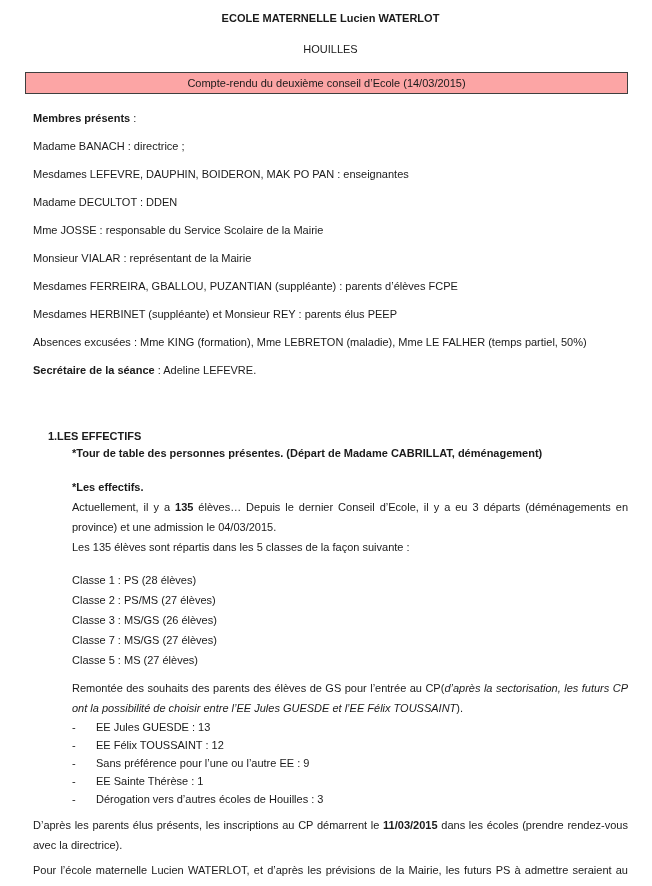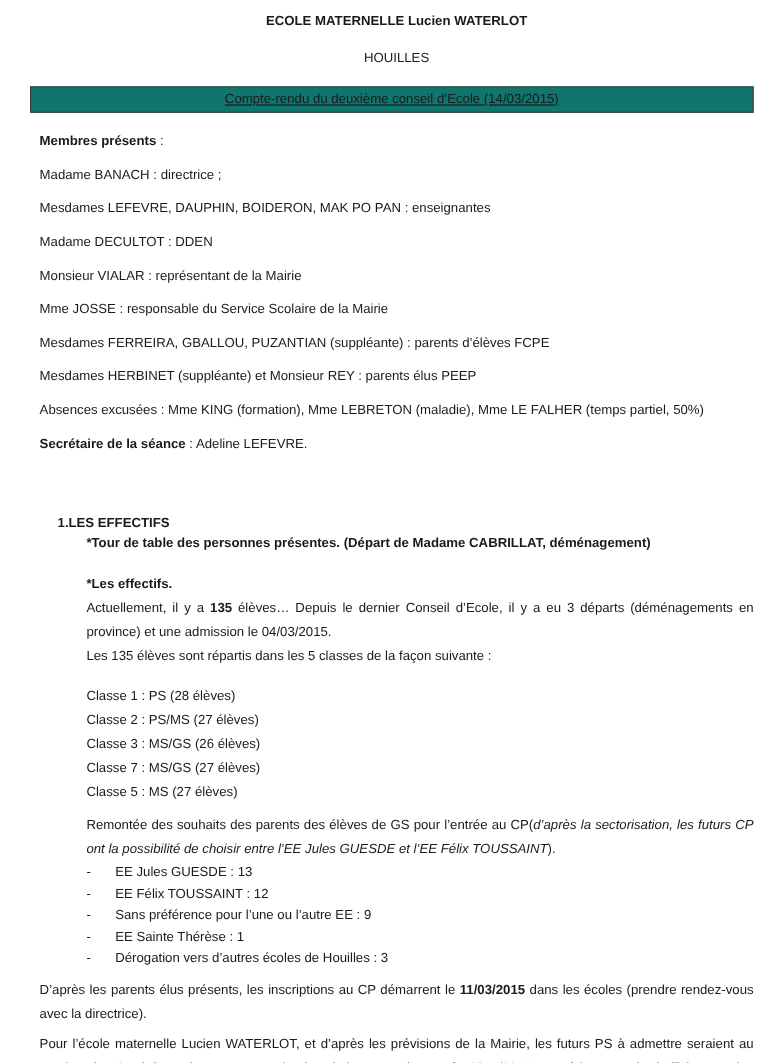--- a/index.html
+++ b/index.html
@@ -14,25 +14,24 @@
     line-height: 20px;
     color: #1a1a1a;
     padding: 6px 24px 0 33px;
     overflow: hidden;
   }
   .doc-title { text-align: center; margin-top: 2px; font-weight: bold; }
   .doc-city  { text-align: center; margin-top: 11px; }
   .banner {
     margin: 13px 0 0 -8px;
     border: 1px solid #3f3f3f;
-    background: #0f766e;
+    background: #fca5a5;
     text-align: center;
     height: 22px;
     line-height: 20px;
-    text-decoration: underline;
   }
   .members { margin-top: 14px; }
   .members p { margin: 0 0 8px 0; }
   .bold { font-weight: bold; }
   .italic { font-style: italic; }
   .section { margin-top: 46px; }
   .sec-heading { display: flex; font-weight: bold; }
   .sec-number { width: 24px; padding-left: 15px; }
   .sec-heading-wrap { flex: 1; }
   .sec-sub { font-weight: bold; padding-left: 39px; margin-top: -3px; }
@@ -57,22 +56,22 @@
 
   <div class="banner">
     <span>Compte-rendu du deuxième conseil d’Ecole (14/03/2015)</span>
   </div>
 
   <div class="members">
     <p><span class="bold">Membres présents</span><span> :</span></p>
     <p>Madame BANACH : directrice ;</p>
     <p>Mesdames LEFEVRE, DAUPHIN, BOIDERON, MAK PO PAN : enseignantes</p>
     <p>Madame DECULTOT : DDEN</p>
+    <p>Mme JOSSE : responsable du Service Scolaire de la Mairie</p>
     <p>Monsieur VIALAR : représentant de la Mairie</p>
-    <p>Mme JOSSE : responsable du Service Scolaire de la Mairie</p>
     <p>Mesdames FERREIRA, GBALLOU, PUZANTIAN (suppléante) : parents d’élèves FCPE</p>
     <p>Mesdames HERBINET (suppléante) et Monsieur REY : parents élus PEEP</p>
     <p>Absences excusées : Mme KING (formation), Mme LEBRETON (maladie), Mme LE FALHER (temps partiel, 50%)</p>
     <p><span class="bold">Secrétaire de la séance</span><span> : Adeline LEFEVRE.</span></p>
   </div>
 
   <div class="section">
     <div class="sec-heading">
       <span class="sec-number">1.</span>
       <span class="sec-heading-wrap">LES EFFECTIFS</span>

